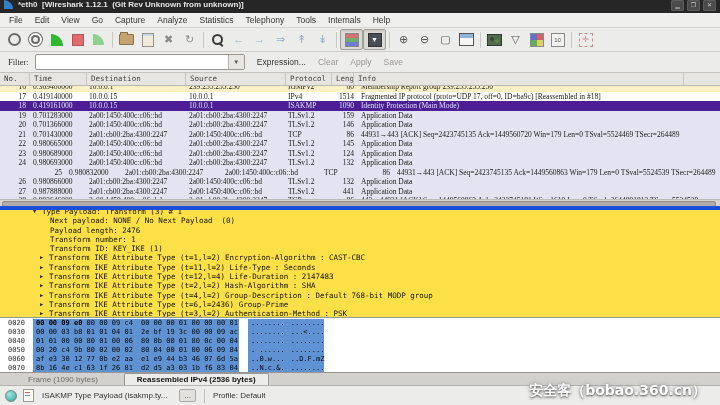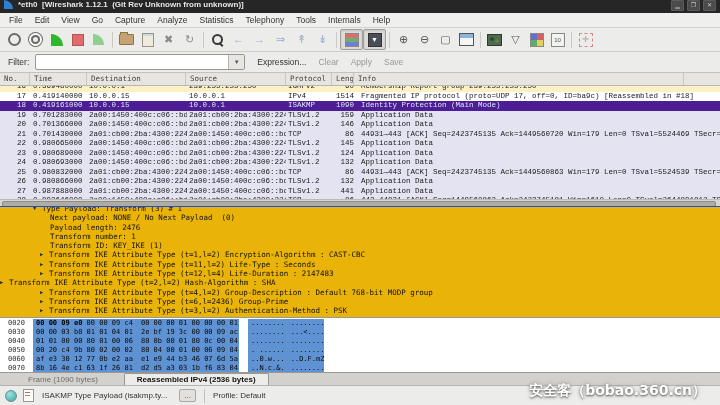--- a/index.html
+++ b/index.html
@@ -41,47 +41,47 @@
   .i-camo{width:13px;height:10px;border:1px solid #2f3b2f;background:
           radial-gradient(circle at 30% 40%,#2f4b2f 0 2px,transparent 2px),
           radial-gradient(circle at 70% 60%,#6b7b4b 0 2px,transparent 2px),#4e6b4e;}
   .i-quad{width:12px;height:12px;border:1px solid #888;background:conic-gradient(#d65f5f 0 25%,#e0d05f 0 50%,#5fae5f 0 75%,#5f6fd6 0);}
   .i-pref{width:12px;height:12px;border:1px solid #888;background:#f2f2f0;color:#555;font-size:6px;line-height:12px;text-align:center;}
   .i-win{width:13px;height:11px;border:1px solid #555;background:linear-gradient(#8fb4d8 0 4px,#f5f5f5 4px);}
   .i-helpr{width:12px;height:12px;border:1px dashed #cc8f8f;color:#cc8f8f;font-size:8px;line-height:12px;text-align:center;}
   
   .filterbar{left:0;top:52px;width:720px;height:21px;background:#ececea;border-bottom:1px solid #c4c2be;
              display:flex;align-items:center;box-sizing:border-box;}
-  .flabel{font-size:8.5px;color:#333;margin:0 6px 0 8px;}
+  .flabel{font-size:8.5px;color:#333;margin:0 6px 0 8px;font-family:Liberation Serif, serif;}
   .fcombo{width:208px;height:14px;background:#fff;border:1px solid #98968f;border-radius:2px;display:flex;}
   .finput{flex:1;border:none;outline:none;font-size:8px;padding:0 3px;background:transparent;}
   .fdrop{width:15px;border-left:1px solid #b5b3ad;background:#e8e6e2;color:#555;font-size:6px;
          display:flex;align-items:center;justify-content:center;}
   .fbtn{font-size:8.5px;color:#333;margin-left:12px;}
   .fbtn.dis{color:#9b9995;}
   
   .plist{left:0;top:73px;width:720px;height:133px;background:#fff;}
   .phead{display:flex;height:12px;background:#e7e5e1;border-bottom:1px solid #b9b7b3;}
   .hcell{font-family:"DejaVu Sans Mono",monospace;font-size:7.5px;color:#454545;line-height:12px;
          border-right:1px solid #c9c7c3;box-sizing:border-box;padding-left:4px;overflow:hidden;white-space:pre;flex:0 0 auto;}
   .prows{height:114px;overflow:hidden;}
   .prows-inner{margin-top:-4px;}
-  .prow{display:flex;height:9.5px;font-family:Liberation Mono, monospace;font-size:7.5px;line-height:9.5px;}
+  .prow{display:flex;height:9.5px;font-family:Liberation Serif, serif;font-size:7.5px;line-height:9.5px;}
   .pc{overflow:hidden;white-space:pre;box-sizing:border-box;flex:0 0 auto;}
   .c0{width:30px;text-align:right;padding-right:4px;}
   .c1{width:57px;padding-left:3px;}
   .c2{width:100px;padding-left:2px;}
   .c3{width:99px;padding-left:2px;}
   .c4{width:46px;padding-left:2px;}
   .c5{width:22px;text-align:right;}
   .c6{flex:1 1 auto;padding-left:7px;}
   .hscroll{left:0;top:199px;width:720px;height:7px;background:#d8d6d2;border-top:1px solid #bdbbb7;box-sizing:border-box;}
   .hthumb{margin:1px 4px 0 2px;height:4px;background:#aeaca8;border:1px solid #8f8d89;border-radius:2px;}
   
-  .details{left:0;top:206px;width:720px;height:111px;background:#eab308;border-top:1px solid #1d4ed8;
+  .details{left:0;top:206px;width:720px;height:111px;background:#fde047;border-top:4px solid #1d4ed8;
            box-sizing:border-box;overflow:hidden;}
   .dinner{margin-top:-3px;}
   .drow{height:9.3px;line-height:9.3px;font-family:"DejaVu Sans Mono",monospace;font-size:7.5px;color:#111;
         white-space:pre;overflow:hidden;display:flex;align-items:center;}
   .darrow{width:9px;flex:0 0 auto;font-size:5.5px;color:#333;}
   .darrow:empty{display:none;}
   .dtext{white-space:pre;}
   
   .hexpane{left:0;top:317px;width:720px;height:55px;background:#fff;border-top:1px solid #9a9894;
            box-sizing:border-box;overflow:hidden;padding-top:1px;}
@@ -358,21 +358,21 @@
         <div class="prow" style="background: rgb(228, 227, 242); color: rgb(26, 26, 26);">
           <span class="pc c0">24</span>
           <span class="pc c1">0.980693000</span>
           <span class="pc c2">2a00:1450:400c:c06::bd</span>
           <span class="pc c3">2a01:cb00:2ba:4300:2247</span>
           <span class="pc c4">TLSv1.2</span>
           <span class="pc c5">132</span>
           <span class="pc c6">Application Data</span>
         </div>
 
-        <div class="prow" style="background: rgb(228, 227, 242); color: rgb(26, 26, 26);">
+        <div class="prow" style="background: rgb(228, 227, 242); color: rgb(26, 26, 26); padding-left: 36px;">
           <span class="pc c0">25</span>
           <span class="pc c1">0.980832000</span>
           <span class="pc c2">2a01:cb00:2ba:4300:2247</span>
           <span class="pc c3">2a00:1450:400c:c06::bd</span>
           <span class="pc c4">TCP</span>
           <span class="pc c5">86</span>
           <span class="pc c6">44931→443 [ACK] Seq=2423745135 Ack=1449560863 Win=179 Len=0 TSval=5524539 TSecr=264489</span>
         </div>
 
         <div class="prow" style="background: rgb(228, 227, 242); color: rgb(26, 26, 26);">
@@ -447,21 +447,21 @@
       <div class="drow" style="padding-left: 40px;">
         <span class="darrow">▶</span>
         <span class="dtext">Transform IKE Attribute Type (t=11,l=2) Life-Type : Seconds</span>
       </div>
 
       <div class="drow" style="padding-left: 40px;">
         <span class="darrow">▶</span>
         <span class="dtext">Transform IKE Attribute Type (t=12,l=4) Life-Duration : 2147483</span>
       </div>
 
-      <div class="drow" style="">
+      <div class="drow" style="padding-left: 40px;">
         <span class="darrow">▶</span>
         <span class="dtext">Transform IKE Attribute Type (t=2,l=2) Hash-Algorithm : SHA</span>
       </div>
 
       <div class="drow" style="padding-left: 40px;">
         <span class="darrow">▶</span>
         <span class="dtext">Transform IKE Attribute Type (t=4,l=2) Group-Description : Default 768-bit MODP group</span>
       </div>
 
       <div class="drow" style="padding-left: 40px;">

